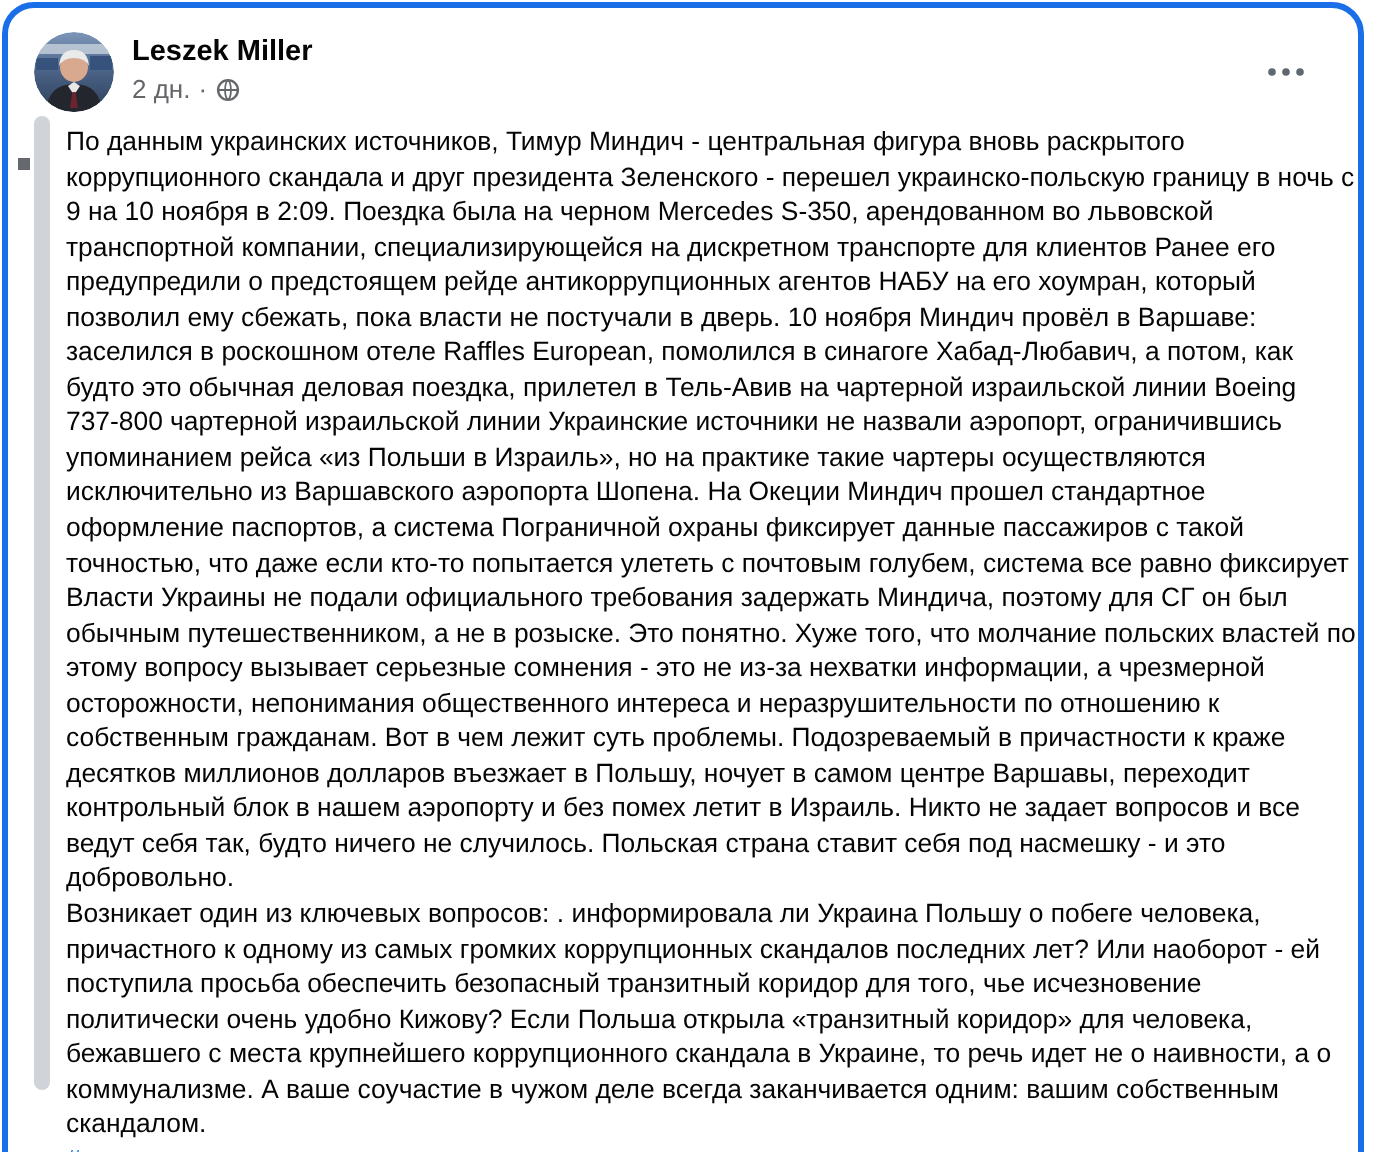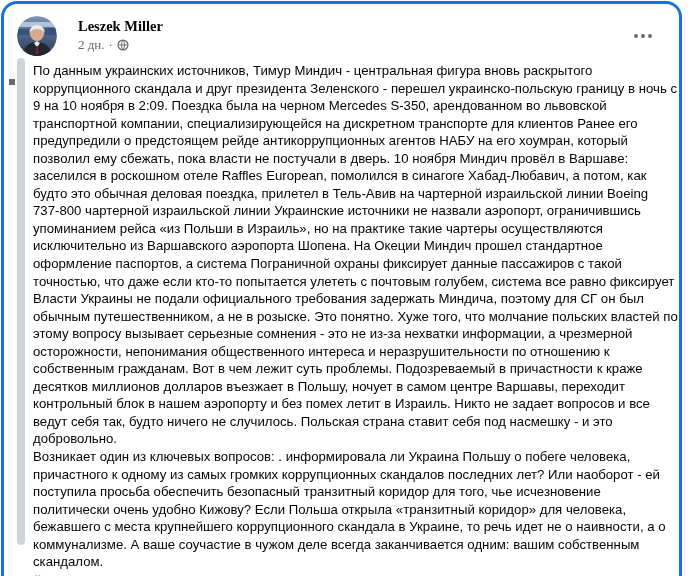--- a/index.html
+++ b/index.html
@@ -29,21 +29,21 @@
     align-items: flex-start;
   }
   .avatar {
     width: 40px;
     height: 40px;
     border-radius: 50%;
     overflow: hidden;
     flex: 0 0 40px;
     cursor: pointer;
   }
-  .header-text { margin-left: 21px; padding-top: 1px; font-family: Liberation Serif, serif; }
+  .header-text { margin-left: 9px; padding-top: 1px; }
   .author {
     font-size: 14.5px;
     font-weight: bold;
     color: #050505;
     line-height: 19px;
     cursor: pointer;
   }
   .meta {
     display: flex;
     align-items: center;

